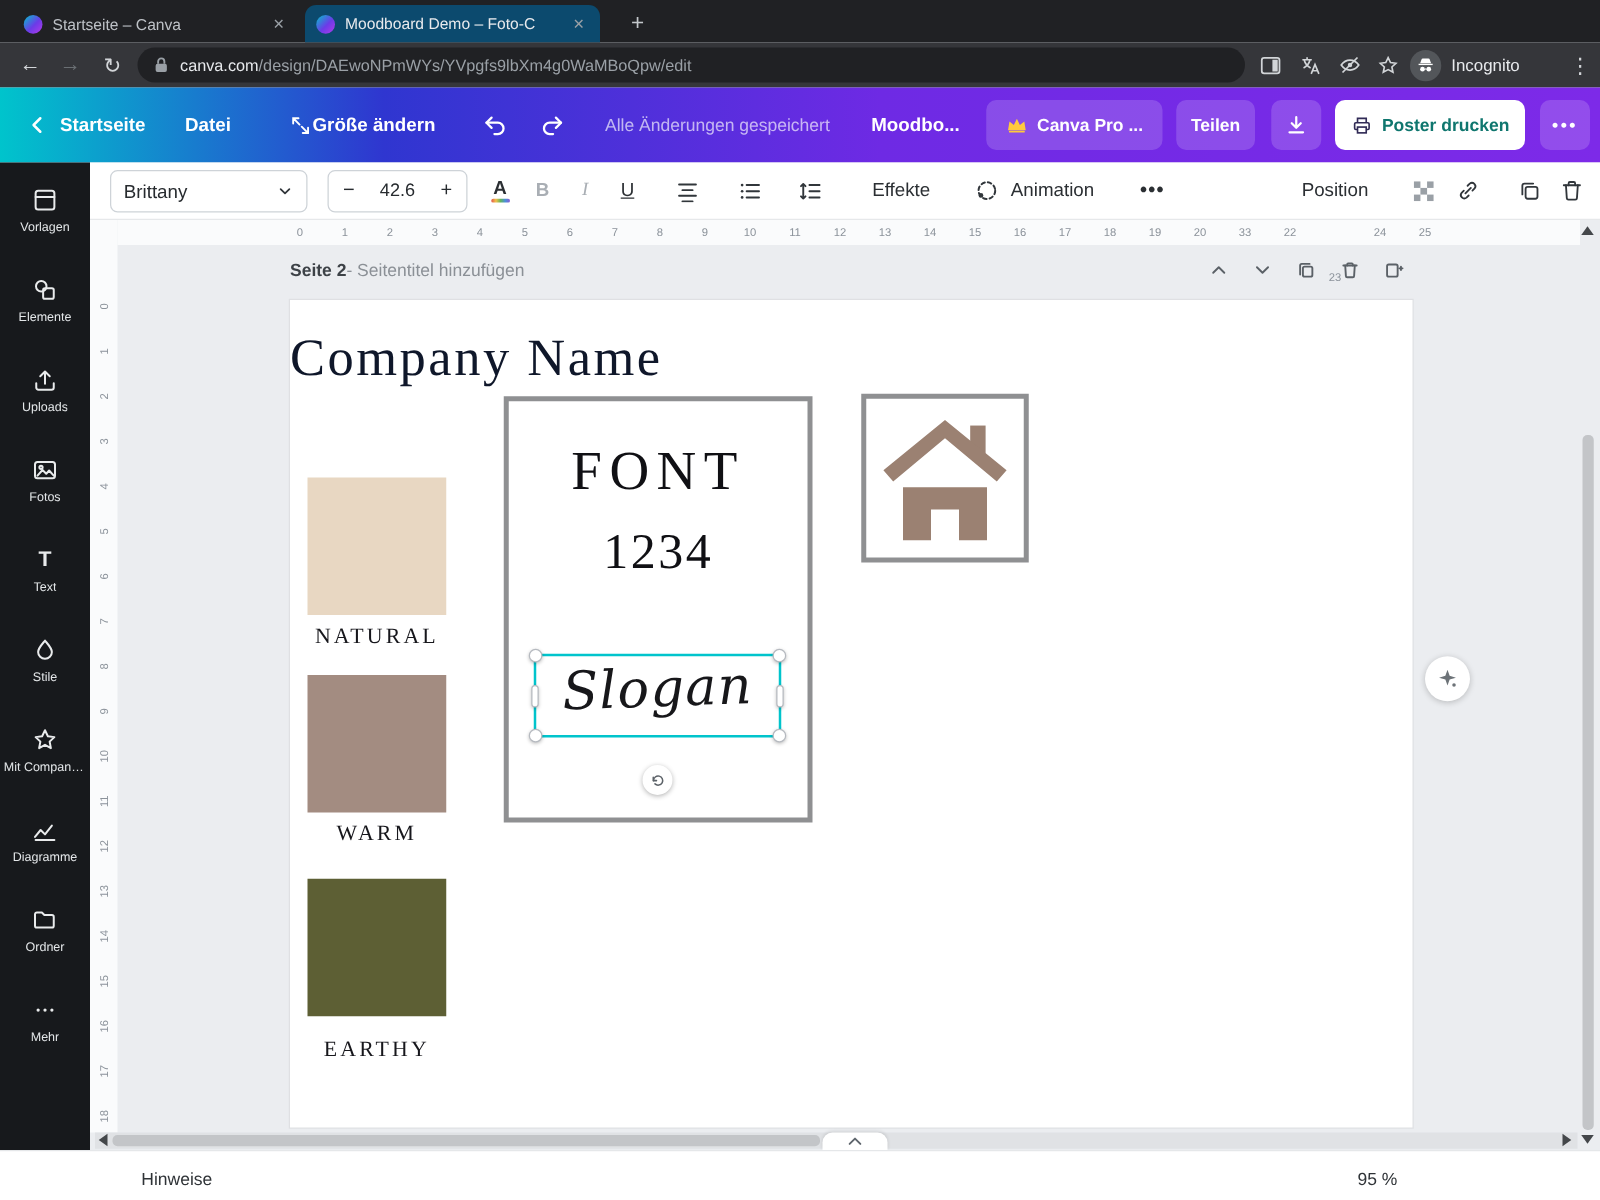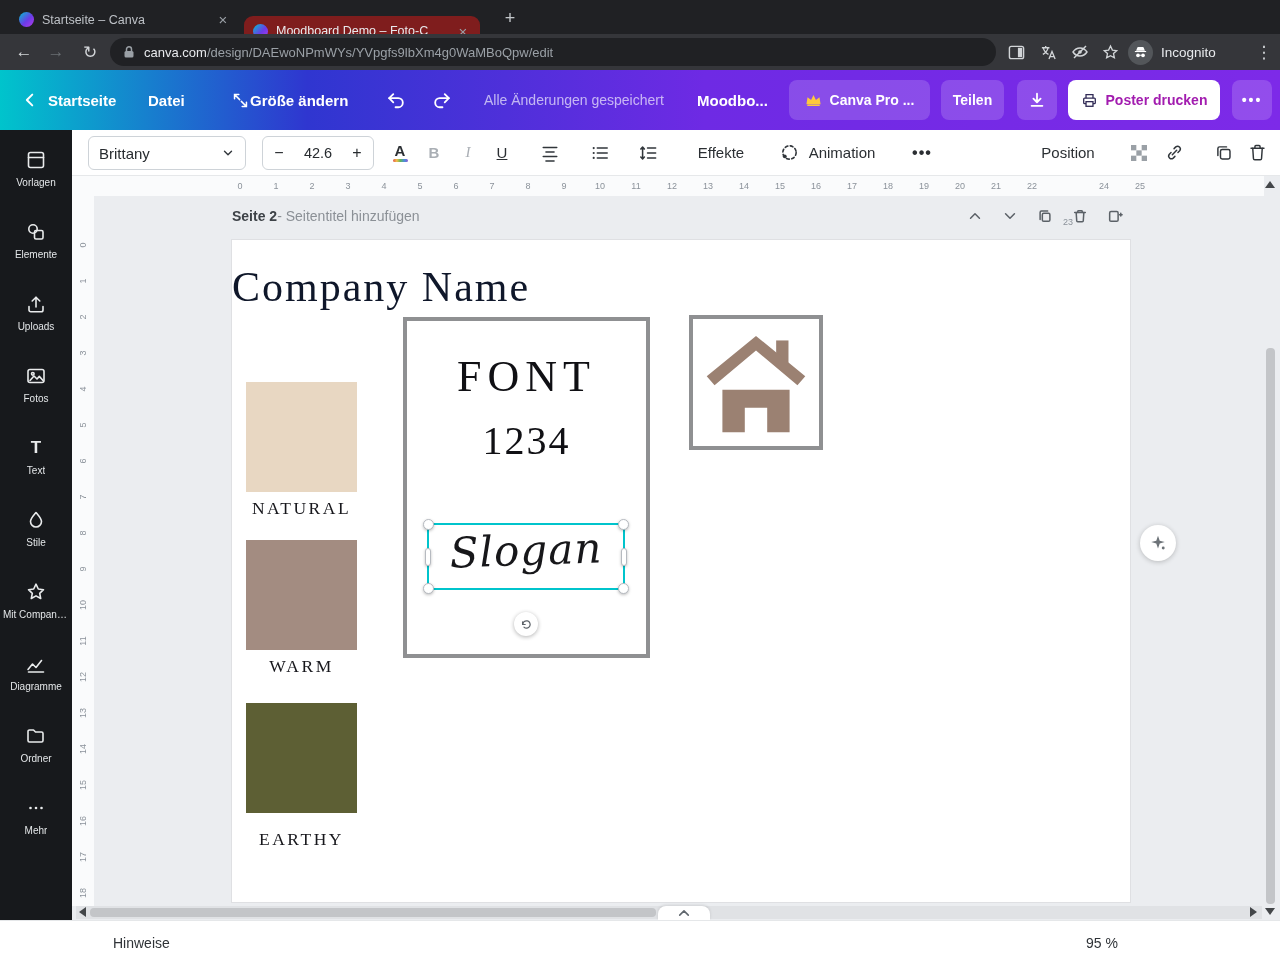--- a/index.html
+++ b/index.html
@@ -3,21 +3,21 @@
 <meta charset="utf-8">
 <style>
 *{margin:0;padding:0;box-sizing:border-box}
 html,body{width:1280px;height:960px;overflow:hidden;font-family:"Liberation Sans",sans-serif}
 .screen{position:relative;width:1280px;height:960px;background:#ebedf0;overflow:hidden}
 svg{display:block}
 
 
 .tabstrip{position:absolute;left:0;top:0;width:1280px;height:34px;background:#202124}
 .tab{position:absolute;top:5px;height:29px;display:flex;align-items:center;padding:0 9px;border-radius:9px 9px 0 0;font-size:12.5px;color:#bdc1c6;overflow:hidden}
-.tab.active{background:#7f1d1d;color:#e8eaed;top:16px;height:30px}
+.tab.active{background:#0c4a6e;color:#e8eaed;top:4px;height:30px}
 .favicon{width:15px;height:15px;border-radius:50%;background:linear-gradient(135deg,#00c4cc,#6b3be8 55%,#b43be8);margin-right:8px;flex:none}
 .tab-title{white-space:nowrap;overflow:hidden;flex:1}
 .tab-close{margin-left:6px;font-size:15px;color:#9aa0a6;width:16px;text-align:center;flex:none}
 .newtab{position:absolute;left:498px;top:6px;width:24px;height:24px;color:#c3c7cb;font-size:18px;display:flex;align-items:center;justify-content:center;border-radius:50%}
 
 
 .navbar{position:absolute;left:0;top:34px;width:1280px;height:36px;background:#35363a}
 .nav-ic{position:absolute;top:4px;width:28px;height:28px;display:flex;align-items:center;justify-content:center;color:#d2d5d8;font-size:17px;border-radius:50%}
 .nav-ic.dim{color:#6a6f73}
 .urlbar{position:absolute;left:110px;top:4px;width:886px;height:28px;border-radius:14px;background:#202124;display:flex;align-items:center;padding:0 13px;font-size:13px;white-space:nowrap;overflow:hidden}
@@ -26,21 +26,21 @@
 .incog{position:absolute;left:1128px;top:5px;height:26px;display:flex;align-items:center;gap:8px}
 .incog-circle{width:25px;height:25px;border-radius:50%;background:#53565a;display:flex;align-items:center;justify-content:center}
 .incog-label{color:#e8eaed;font-size:13.5px}
 
 
 .cheader{position:absolute;left:0;top:70px;width:1280px;height:60px;background:linear-gradient(90deg,#00c4cc 0%,#2f36d0 24%,#6e2ae4 55%,#7d2ae8 100%);color:#fff}
 .htext{position:absolute;top:0;height:60px;display:flex;align-items:center;font-size:15px;font-weight:600;color:#fff;gap:8px}
 .hlight{font-weight:400;color:rgba(255,255,255,0.65);font-size:14px}
 .hic{position:absolute;top:16px;width:28px;height:28px;display:flex;align-items:center;justify-content:center}
 .hbtn{position:absolute;top:10px;height:40px;border-radius:8px;background:rgba(255,255,255,0.17);color:#fff;display:flex;align-items:center;justify-content:center;font-size:14px;font-weight:700;gap:8px;padding:0 10px}
-.hbtn.white{background:#fff;color:#a21caf}
+.hbtn.white{background:#fff;color:#0f766e}
 .dots{letter-spacing:2px;font-size:14px;font-weight:700}
 
 
 .sidebar{position:absolute;left:0;top:130px;width:72px;height:790px;background:#17191c;display:flex;flex-direction:column;padding-top:8px}
 .side-item{height:72px;display:flex;flex-direction:column;align-items:center;gap:6px;padding-top:11px;color:#e3e6e8;cursor:pointer}
 .side-item svg{stroke:#e9ebec;fill:none;stroke-width:1.6;stroke-linecap:round;stroke-linejoin:round}
 .side-label{font-size:10px;max-width:66px;overflow:hidden;text-overflow:ellipsis;white-space:nowrap}
 .tglyph{font-size:17px;font-weight:600;color:#e9ebec;height:22px;display:flex;align-items:center}
 
 
@@ -392,21 +392,21 @@
       <span class="tick-h" style="left: 542px;">11</span>
       <span class="tick-h" style="left: 578px;">12</span>
       <span class="tick-h" style="left: 614px;">13</span>
       <span class="tick-h" style="left: 650px;">14</span>
       <span class="tick-h" style="left: 686px;">15</span>
       <span class="tick-h" style="left: 722px;">16</span>
       <span class="tick-h" style="left: 758px;">17</span>
       <span class="tick-h" style="left: 794px;">18</span>
       <span class="tick-h" style="left: 830px;">19</span>
       <span class="tick-h" style="left: 866px;">20</span>
-      <span class="tick-h" style="left: 902px;">21</span>
+      <span class="tick-h" style="left: 902px;">33</span>
       <span class="tick-h" style="left: 938px;">22</span>
       <span class="tick-h" style="left: 974px; margin-top: 36px;">23</span>
       <span class="tick-h" style="left: 1010px;">24</span>
       <span class="tick-h" style="left: 1046px;">25</span>
     </div>
   <div class="ruler-v" id="ruler-v">
       <span class="tick-v" style="top: 44px;">0</span>
       <span class="tick-v" style="top: 80px;">1</span>
       <span class="tick-v" style="top: 116px;">2</span>
       <span class="tick-v" style="top: 152px;">3</span>

